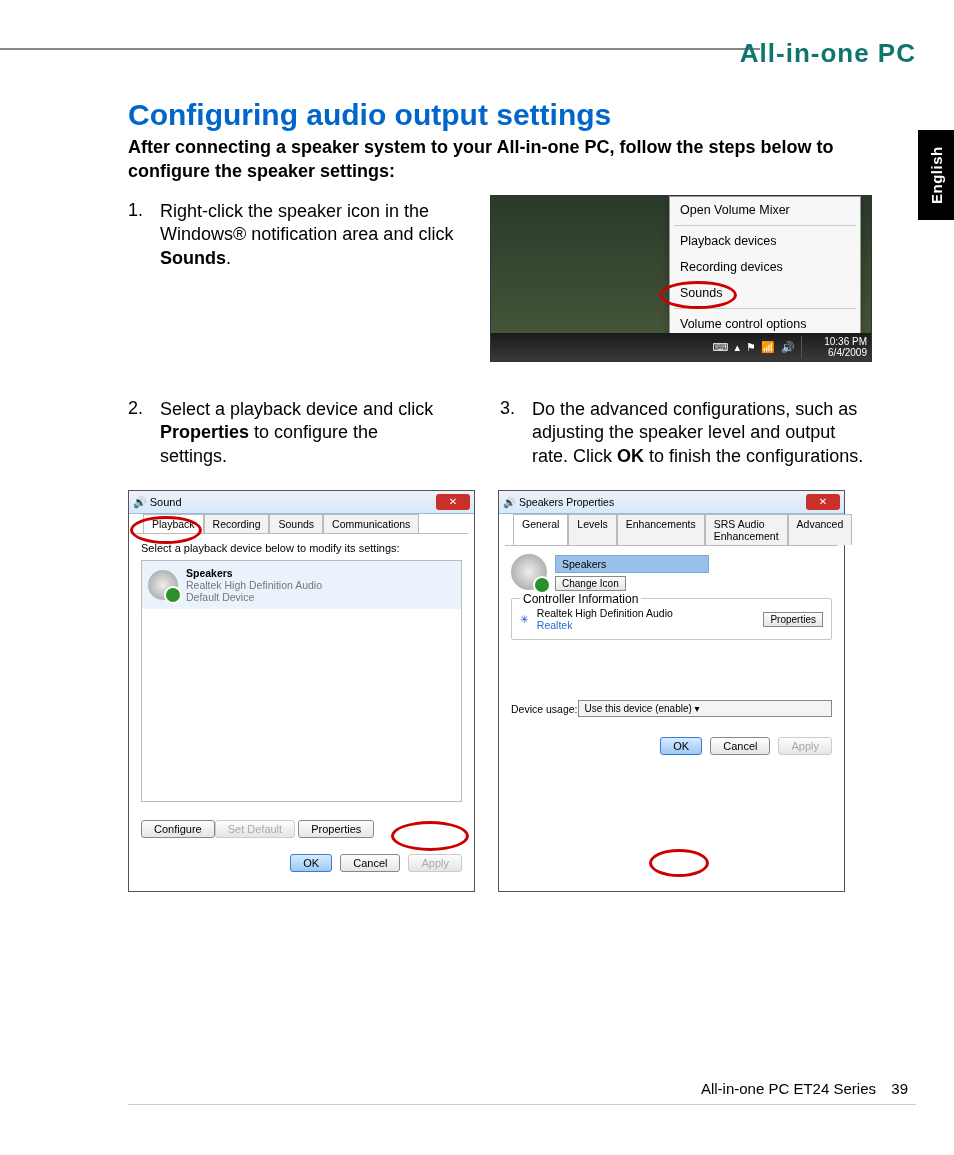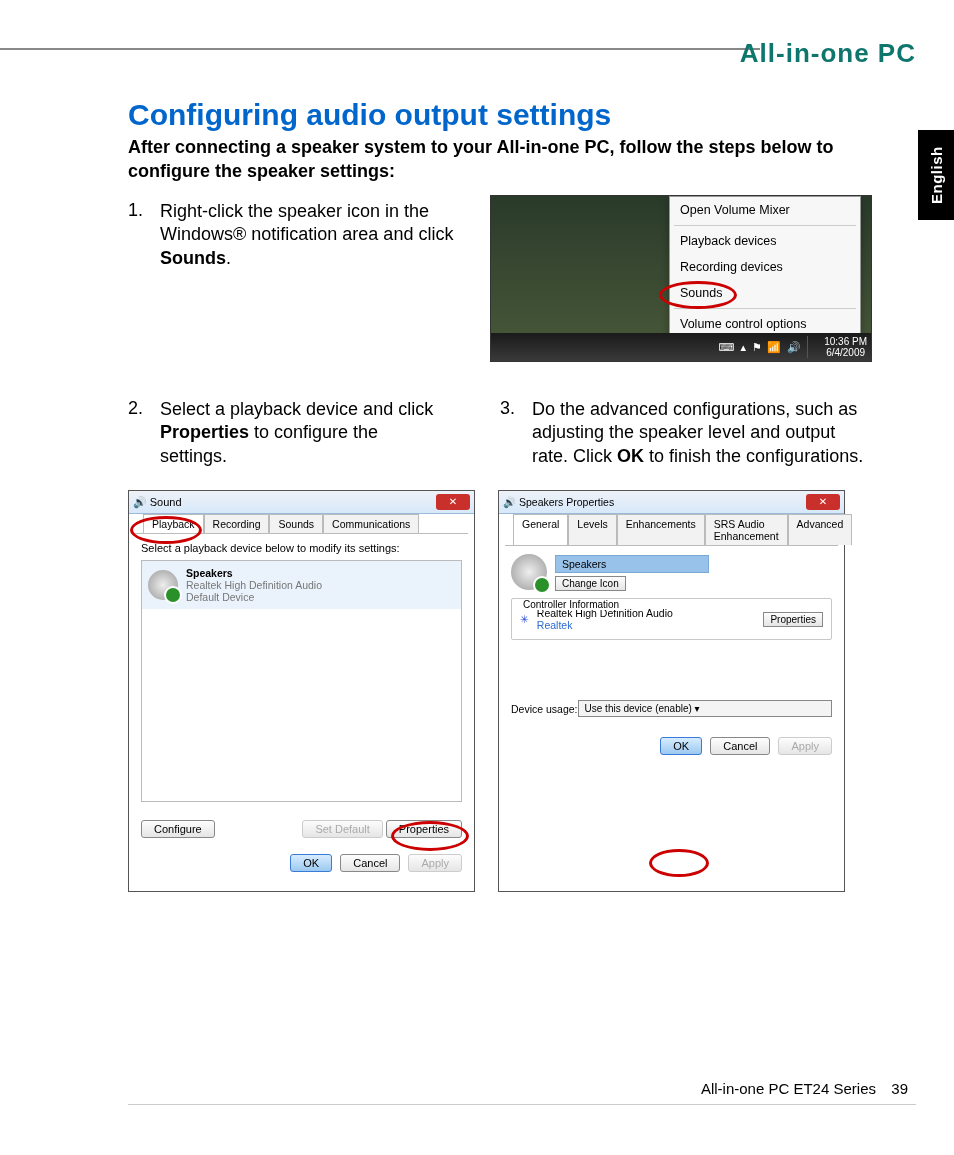--- a/index.html
+++ b/index.html
@@ -16,51 +16,51 @@
   .step3-num{position:absolute;left:500px;top:398px;font-size:18px;}
   .step3{position:absolute;left:532px;top:398px;width:340px;font-size:18px;line-height:1.3;}
 
   
   .shot1{position:absolute;left:490px;top:195px;width:380px;height:165px;border:1px solid #333;background:linear-gradient(#2a3a2a,#4a5a3a);overflow:hidden;}
   .ctxmenu{position:absolute;right:10px;top:0;width:190px;background:#f7f7f7;border:1px solid #999;box-shadow:0 2px 8px rgba(0,0,0,.3);font-size:12.5px;}
   .ctxmenu .item{padding:6px 10px;}
   .ctxmenu .sep{height:1px;background:#ccc;margin:2px 4px;}
   .oval1{position:absolute;border:3px solid #c00;border-radius:50%;width:72px;height:22px;right:134px;top:85px;}
   .taskbar{position:absolute;left:0;bottom:0;right:0;height:28px;background:linear-gradient(#1a1a1a,#3a3a3a);display:flex;align-items:center;justify-content:flex-end;gap:6px;padding:0 4px;color:#fff;font-size:10px;}
-  .taskbar .tray-clock{text-align:center;line-height:1.1;border-left:1px solid #555;padding-left:16px;}
+  .taskbar .tray-clock{text-align:right;line-height:1.1;border-left:1px solid #555;padding-left:22px;}
   .tray-ico{font-size:11px;}
 
   
   .shot2{position:absolute;left:128px;top:490px;width:345px;height:400px;border:1px solid #555;background:#fff;font-size:11px;}
   .titlebar{display:flex;align-items:center;justify-content:space-between;background:linear-gradient(#eef2f8,#d7e8fa);height:22px;padding:0 4px;border-bottom:1px solid #9cb8d8;}
   .titlebar .x{background:#c9302c;color:#fff;width:34px;height:16px;text-align:center;border-radius:3px;font-size:10px;line-height:16px;}
   .tabs{display:flex;gap:0;padding:0 8px 0;border-bottom:1px solid #bbb;margin:0 6px;}
   .tab{padding:3px 8px;border:1px solid #bbb;border-bottom:none;background:#f2f2f2;font-size:10.5px;position:relative;}
   .tab.active{background:#fff;z-index:2;}
   .oval2{position:absolute;border:3px solid #c00;border-radius:50%;width:66px;height:22px;left:130px;top:516px;z-index:10;}
   .body2{padding:8px 12px;}
   .pb-list{border:1px solid #bbb;height:240px;margin-top:6px;}
   .pb-item{display:flex;align-items:center;gap:8px;padding:6px;background:#eaf2fb;}
   .spk-ico{width:30px;height:30px;border-radius:50%;background:radial-gradient(#eee,#999);position:relative;}
   .spk-ico::after{content:"";position:absolute;right:-4px;bottom:-4px;width:14px;height:14px;border-radius:50%;background:#2a902a;border:2px solid #fff;}
   .pb-item .lines{font-size:10.5px;}
   .pb-item .lines b{color:#000;}
   .pb-item .lines span{color:#777;}
-  .btmrow{display:flex;justify-content:space-between;padding:10px 12px;gap:32px;}
+  .btmrow{display:flex;justify-content:flex-start;padding:10px 12px;}
   .btmrow2{display:flex;justify-content:flex-end;gap:8px;padding:6px 12px 10px;}
   .winbtn{display:inline-block;border:1px solid #888;border-radius:3px;padding:2px 12px;background:linear-gradient(#fdfdfd,#e5e5e5);font-size:11px;color:#000;}
   .winbtn.primary{background:linear-gradient(#d7ecff,#9cc9f0);border-color:#3a7ad9;}
   .winbtn.dis{color:#aaa;border-color:#ccc;}
   .oval3{position:absolute;border:3px solid #c00;border-radius:50%;width:72px;height:24px;left:391px;top:821px;z-index:10;}
 
   
   .shot3{position:absolute;left:498px;top:490px;width:345px;height:400px;border:1px solid #555;background:#fff;font-size:10.5px;}
   .body3{padding:8px 12px;}
   .grp{border:1px solid #c8c8c8;border-radius:2px;margin-top:8px;padding:8px;position:relative;}
-  .grp > legend, .grp-label{position:absolute;top:-7px;left:8px;background:#fff;font-size:10px;padding:0 3px;margin-top:7px;}
+  .grp > legend, .grp-label{position:absolute;top:-7px;left:8px;background:#fff;font-size:12px;padding:0 3px;}
   .row{display:flex;align-items:center;gap:8px;}
   .field{border:1px solid #7aa8d8;background:#fff;padding:2px 6px;font-size:10.5px;}
   .field.sel{background:#99c2ea;}
   .btn-sm{border:1px solid #888;border-radius:0;padding:1px 6px;background:linear-gradient(#fdfdfd,#e5e5e5);font-size:10px;}
   .dev-use{display:flex;align-items:center;gap:0;margin-top:60px;}
   .dd{border:1px solid #888;padding:2px 6px;background:#f4f4f4;font-size:10px;flex:1;}
   .oval4{position:absolute;border:3px solid #c00;border-radius:50%;width:54px;height:22px;left:649px;top:849px;z-index:10;}
 
   .footer-text{position:absolute;right:78px;bottom:58px;font-size:15px;}
   .page-num{position:absolute;right:46px;bottom:58px;font-size:15px;}

